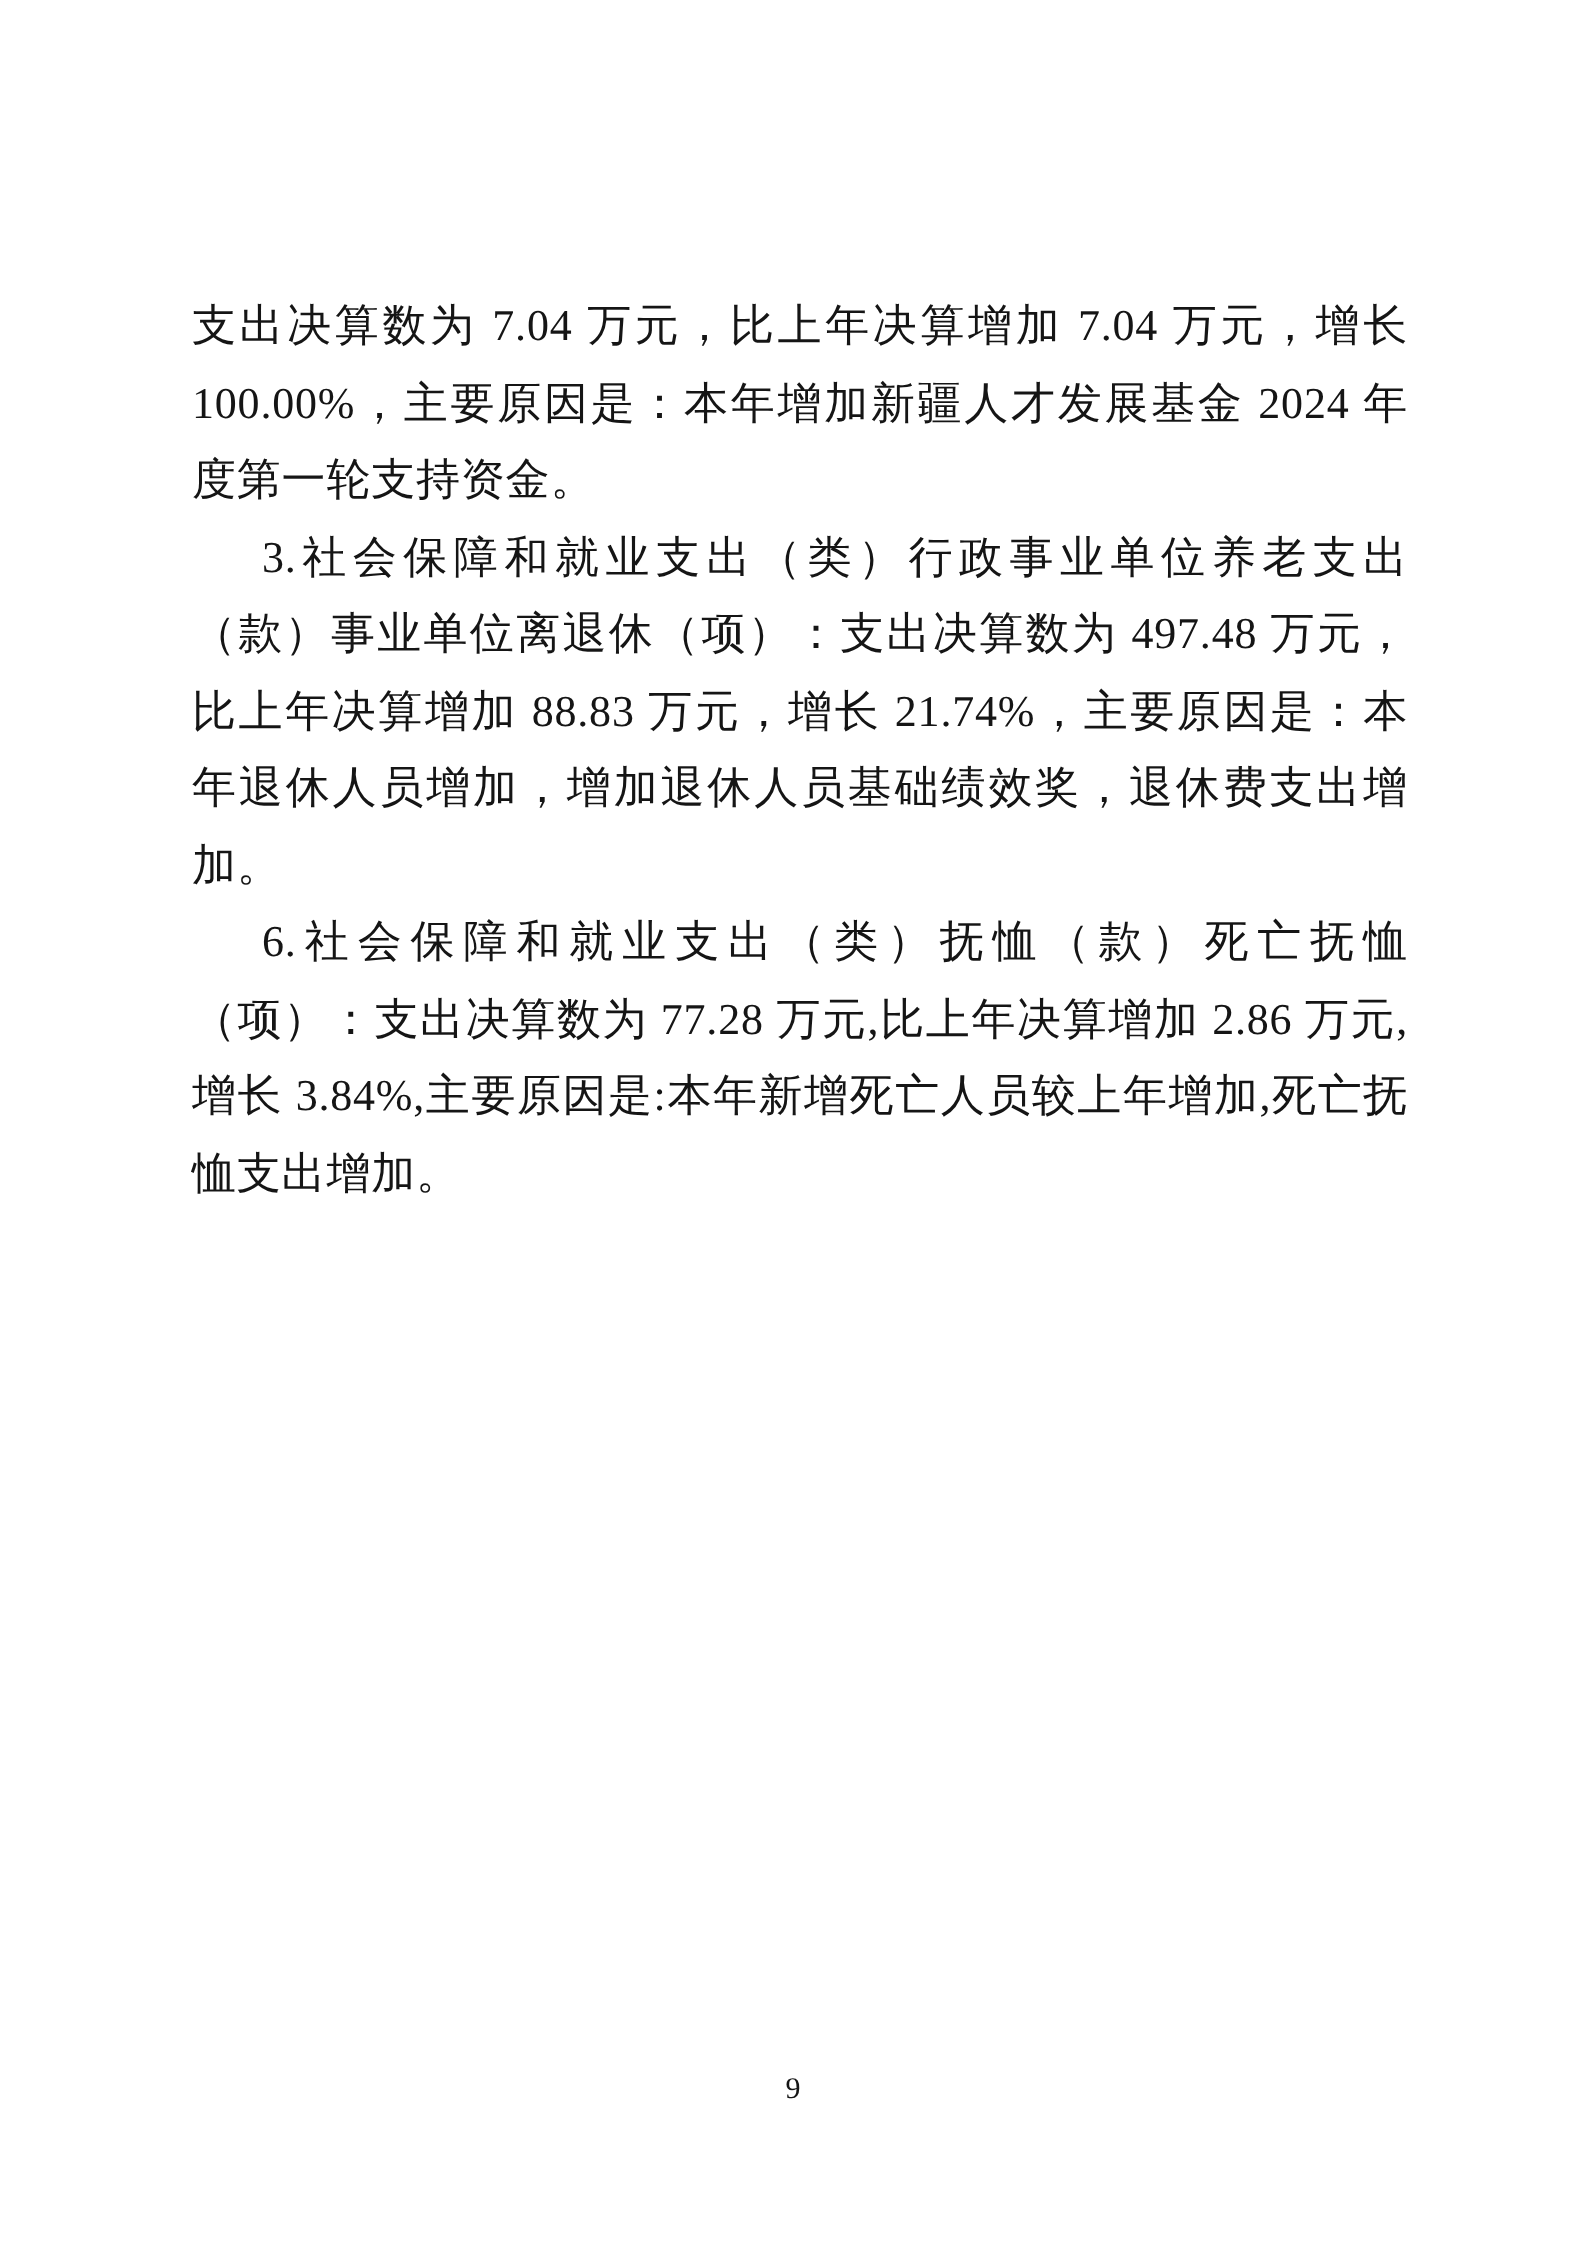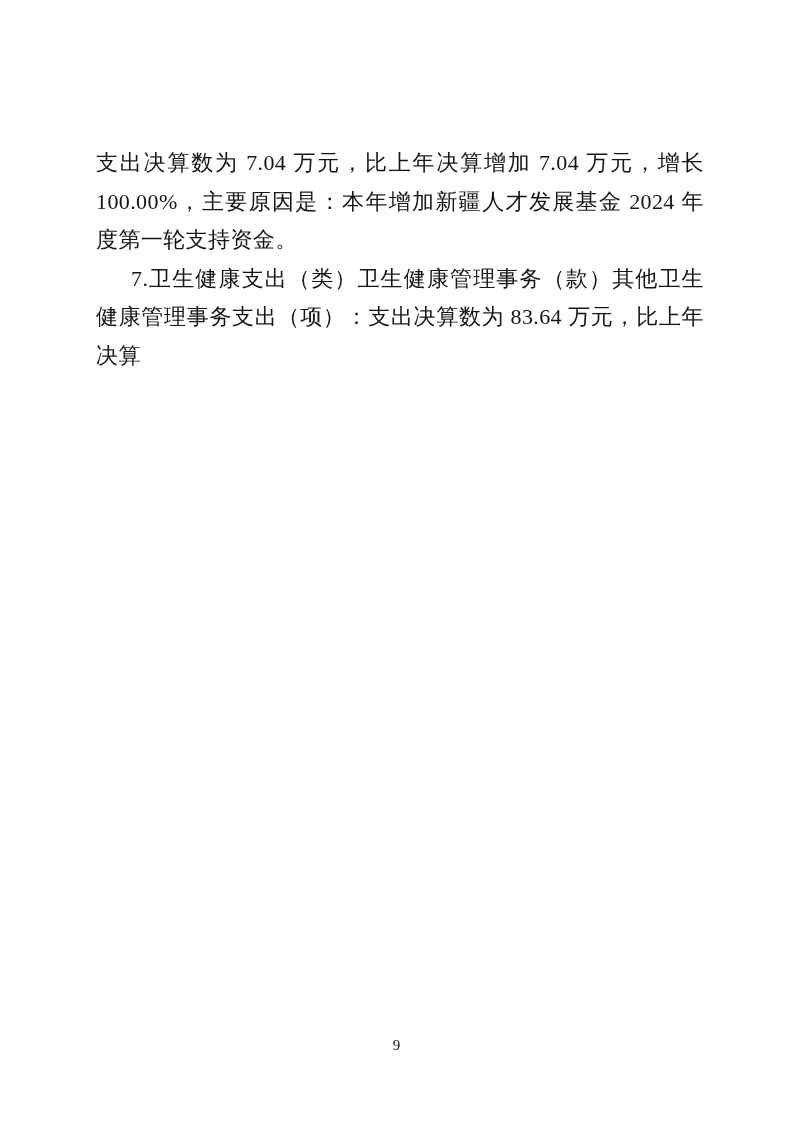--- a/index.html
+++ b/index.html
@@ -52,18 +52,19 @@
     font-size: 15px;
     color: #151515;
   }
 </style>
 </head>
 <body>
 
 <div class="page">
   <div class="content">
     <p class="para">支出决算数为 7.04 万元，比上年决算增加 7.04 万元，增长 100.00%，主要原因是：本年增加新疆人才发展基金 2024 年度第一轮支持资金。</p>
-    <p class="para indent">7.卫生健康支出（类）卫生健康管理事务（款）其他卫生健康管理事务支出（项）：支出决算数为 83.64 万元，比上年决算</p>
+    <p class="para indent">3.社会保障和就业支出（类）行政事业单位养老支出（款）事业单位离退休（项）：支出决算数为 497.48 万元，比上年决算增加 88.83 万元，增长 21.74%，主要原因是：本年退休人员增加，增加退休人员基础绩效奖，退休费支出增加。</p>
+    <p class="para indent">6.社会保障和就业支出（类）抚恤（款）死亡抚恤（项）：支出决算数为 77.28 万元,比上年决算增加 2.86 万元,增长 3.84%,主要原因是:本年新增死亡人员较上年增加,死亡抚恤支出增加。</p>
   </div>
   <div class="page-footer">
     <span class="page-number">9</span>
   </div>
 </div>
 
 </body></html>

